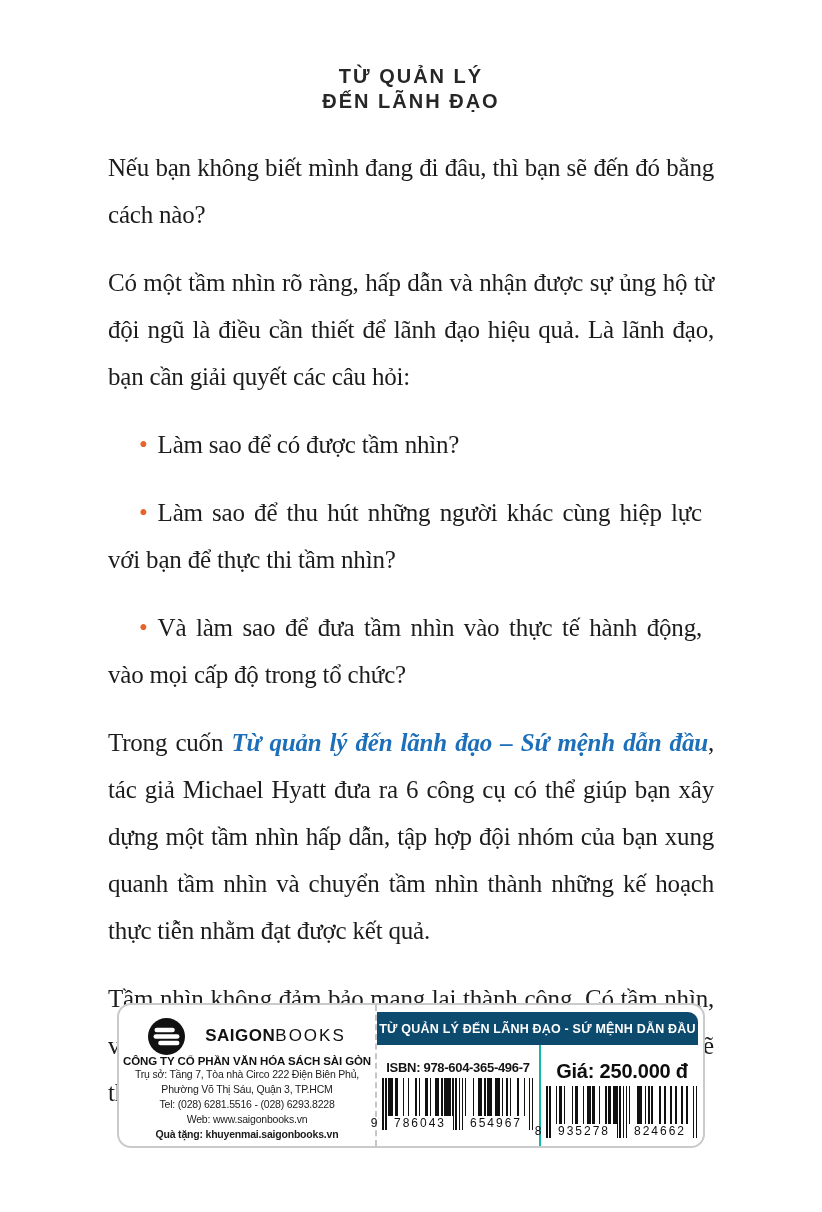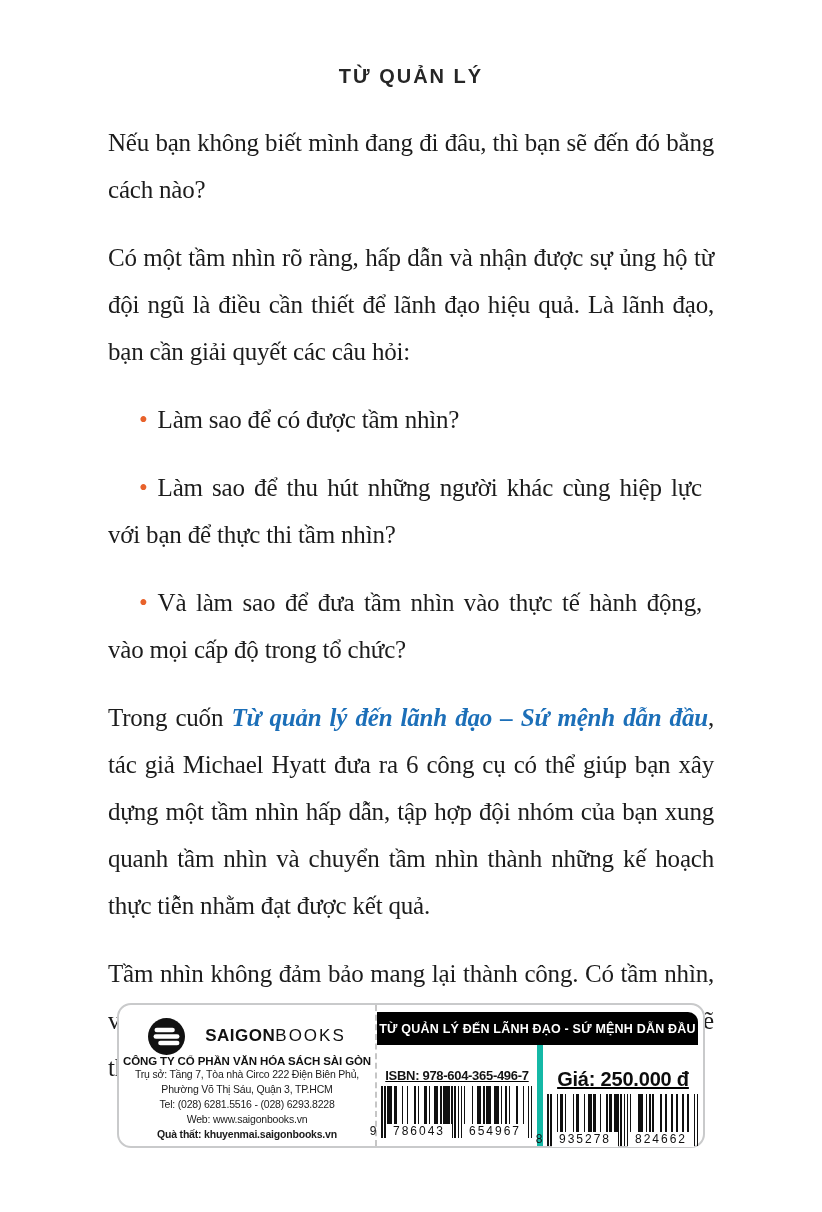--- a/index.html
+++ b/index.html
@@ -57,28 +57,28 @@
     color:#111; white-space:nowrap;
   }
   .pub-line{
     font-size:10.5px; line-height:15px; letter-spacing:-0.2px;
     color:#1a1a1a; white-space:nowrap;
   }
   .pub-line.gift{ font-weight:800; }
   .retail-section{ flex:1; display:flex; flex-direction:column; }
   .banner{
     margin:7px 5px 0 0; height:33px;
-    background:#000000; border-radius:0 10px 0 0;
+    background:#0c4a6e; border-radius:0 10px 0 0;
     color:#fff; font-weight:800; font-size:12.5px; letter-spacing:0.2px;
     display:flex; align-items:center; justify-content:center;
     white-space:nowrap;
   }
   .cols{ flex:1; display:flex; }
-  .isbn-col,.price-col{ flex:1; text-align:center; padding-top:23px; box-sizing:border-box;text-decoration:underline; }
-  .price-col{ border-left:6px solid #14b8a6; }
+  .isbn-col,.price-col{ flex:1; text-align:center; padding-top:15px; box-sizing:border-box; }
+  .price-col{ border-left:2px solid #14b8a6; }
   .code-label{ font-weight:700; font-size:13px; letter-spacing:-0.3px; color:#141414; white-space:nowrap; }
   .price-label{ font-weight:800; font-size:20px; letter-spacing:-0.2px; color:#0d0d0d; white-space:nowrap; }
   
   .barcode{ position:relative; width:152px; height:52px; margin:3px auto 0; }
   .bars{ display:flex; width:100%; height:100%; }
   .bars i{ flex:0 0 1.6px; height:100%; }
   .bars i.bar{ background:#101010; }
   .bc-num{
     position:absolute; bottom:-1px; height:15px; line-height:15px;
     background:#fff; font-size:12px; letter-spacing:2px; color:#101010;
@@ -89,20 +89,21 @@
   .bc-g2{ left:81px; width:66px; }
 </style>
 </head>
 <body>
 
 <div class="page">
 
   <div class="masthead">
     <div class="kicker">
       <div>TỪ QUẢN LÝ</div>
+      <div>ĐẾN LÃNH ĐẠO</div>
     </div>
     <div class="big-title">
     </div>
   </div>
 
   <div class="body-copy">
     <p class="para">Nếu bạn không biết mình đang đi đâu, thì bạn sẽ đến đó bằng cách nào?</p>
     <p class="para">Có một tầm nhìn rõ ràng, hấp dẫn và nhận được sự ủng hộ từ đội ngũ là điều cần thiết để lãnh đạo hiệu quả. Là lãnh đạo, bạn cần giải quyết các câu hỏi:</p>
 
     <div>
@@ -126,21 +127,21 @@
           <rect x="6" y="17.5" width="28" height="5" rx="2.5" fill="#ffffff"></rect>
           <rect x="11" y="24.5" width="23" height="5" rx="2.5" fill="#ffffff"></rect>
         </svg>
         <span class="logo-text"><span class="bold">SAIGON</span><span class="light">BOOKS</span></span>
       </div>
       <div class="company">CÔNG TY CỔ PHẦN VĂN HÓA SÁCH SÀI GÒN</div>
       <div class="pub-line">Trụ sở: Tầng 7, Tòa nhà Circo 222 Điện Biên Phủ,</div>
       <div class="pub-line">Phường Võ Thị Sáu, Quận 3, TP.HCM</div>
       <div class="pub-line">Tel: (028) 6281.5516 - (028) 6293.8228</div>
       <div class="pub-line">Web: www.saigonbooks.vn</div>
-      <div class="pub-line gift">Quà thất: khuyenmai.saigonbooks.vn</div>
+      <div class="pub-line gift">Quà tặng: khuyenmai.saigonbooks.vn</div>
     </div>
 
     <div class="retail-section">
       <div class="banner">TỪ QUẢN LÝ ĐẾN LÃNH ĐẠO - SỨ MỆNH DẪN ĐẦU</div>
       <div class="cols">
 
         <div class="isbn-col">
           <div class="code-label">ISBN: 978-604-365-496-7</div>
           <div class="barcode">
             <div class="bars">

